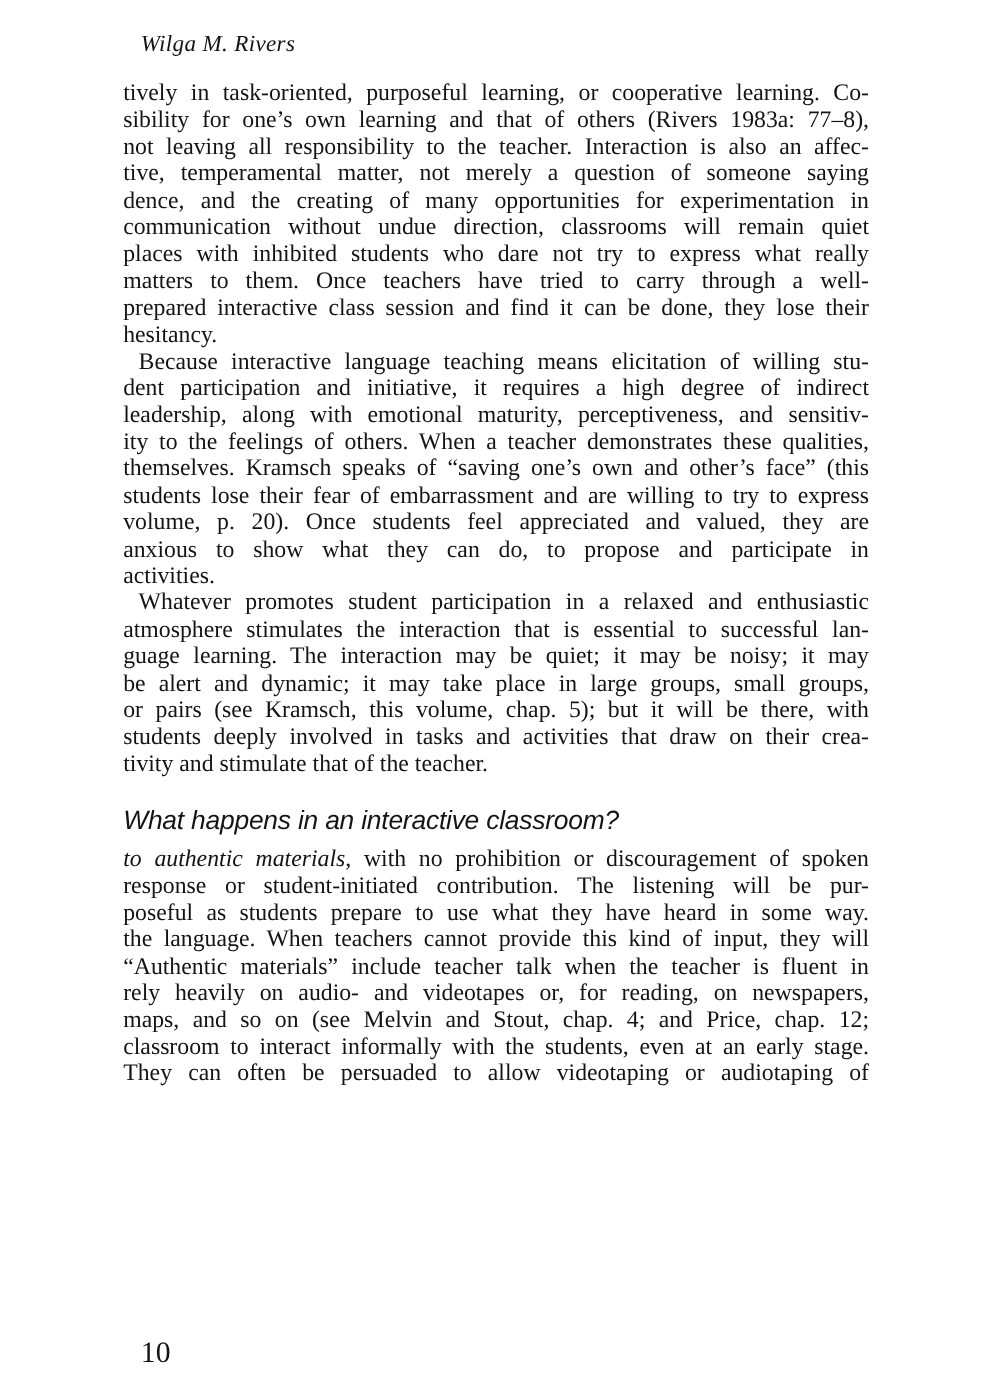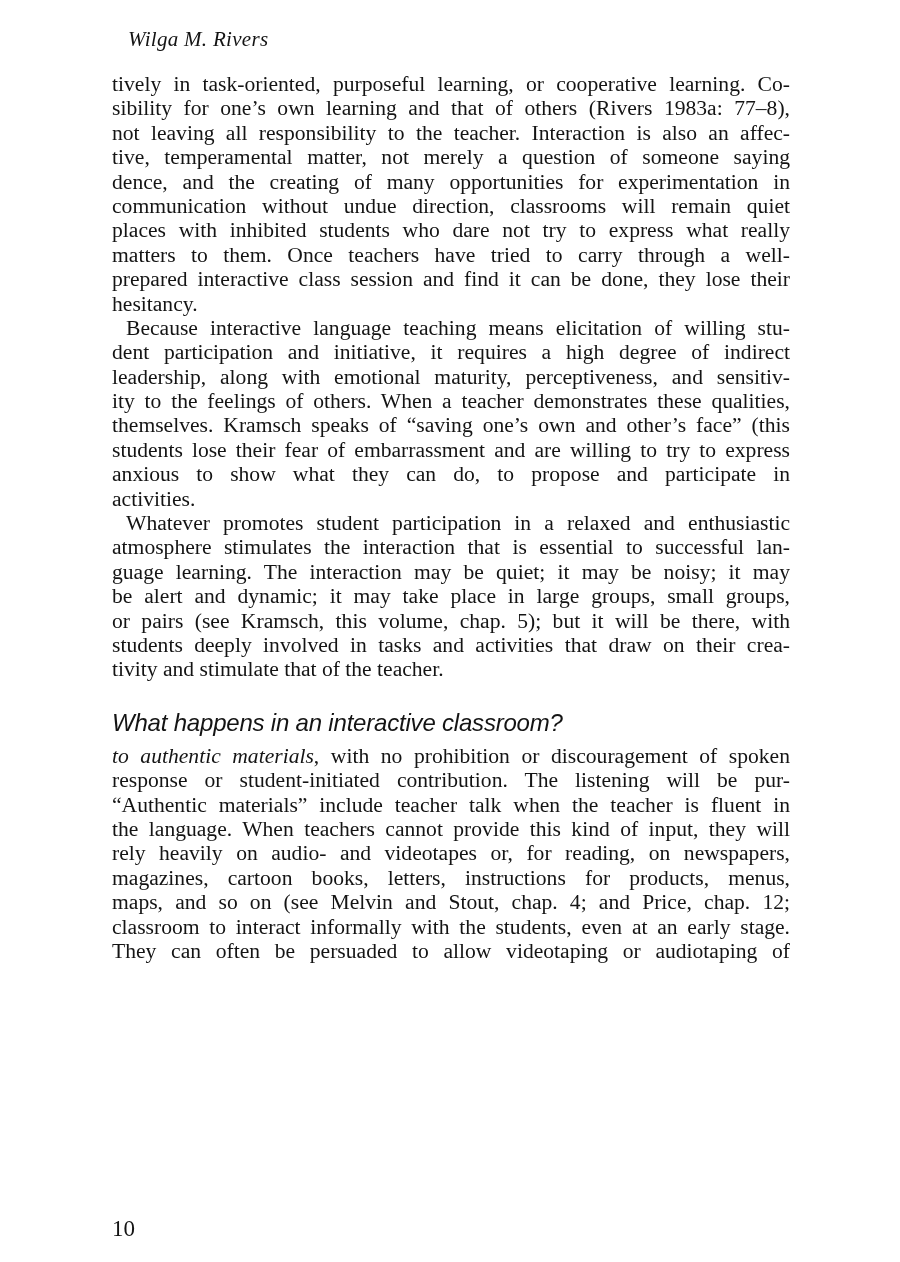--- a/index.html
+++ b/index.html
@@ -22,23 +22,23 @@
   .line.last { text-align-last: left; }
   .line.indent { padding-left: 14px; width: 664px; }
   .gap-before-heading { height: 26px; }
   .section-heading {
     font-family: "Liberation Sans", "DejaVu Sans", sans-serif;
     font-style: italic; font-size: 24px; line-height: 30px; height: 36px;
     letter-spacing: -0.2px;
   }
   em { font-style: italic; }
   .folio {
-    position: absolute; left: 0; top: 1216px;
+    position: absolute; left: 16px; top: 1216px;
     font-family: "Liberation Serif", "DejaVu Serif", serif;
-    font-size: 23px; line-height: 26px; text-align: right;
+    font-size: 27px; line-height: 26px; text-align: right;
   }
 </style>
 </head>
 <body>
 
 <div class="page">
   <div class="running-head">Wilga M. Rivers</div>
 
   <div class="body-text">
 
@@ -55,20 +55,21 @@
       <span class="line last">hesitancy.</span>
     </div>
 
     <div>
       <span class="line indent">Because interactive language teaching means elicitation of willing stu-</span>
       <span class="line">dent participation and initiative, it requires a high degree of indirect</span>
       <span class="line">leadership, along with emotional maturity, perceptiveness, and sensitiv-</span>
       <span class="line">ity to the feelings of others. When a teacher demonstrates these qualities,</span>
       <span class="line">themselves. Kramsch speaks of “saving one’s own and other’s face” (this</span>
       <span class="line">students lose their fear of embarrassment and are willing to try to express</span>
+      <span class="line">volume, p. 20). Once students feel appreciated and valued, they are</span>
       <span class="line">anxious to show what they can do, to propose and participate in</span>
       <span class="line last">activities.</span>
     </div>
 
     <div>
       <span class="line indent">Whatever promotes student participation in a relaxed and enthusiastic</span>
       <span class="line">atmosphere stimulates the interaction that is essential to successful lan-</span>
       <span class="line">guage learning. The interaction may be quiet; it may be noisy; it may</span>
       <span class="line">be alert and dynamic; it may take place in large groups, small groups,</span>
       <span class="line">or pairs (see Kramsch, this volume, chap. 5); but it will be there, with</span>
@@ -76,24 +77,24 @@
       <span class="line last">tivity and stimulate that of the teacher.</span>
     </div>
 
     <div class="gap-before-heading"></div>
 
     <div class="section-heading">What happens in an interactive classroom?</div>
 
     <div>
       <span class="line"><em>to authentic materials</em><span>, with no prohibition or discouragement of spoken</span></span>
       <span class="line">response or student-initiated contribution. The listening will be pur-</span>
+      <span class="line">poseful as students prepare to use what they have heard in some way.</span>
+      <span class="line">the language. When teachers cannot provide this kind of input, they will</span>
       <span class="line">“Authentic materials” include teacher talk when the teacher is fluent in</span>
-      <span class="line">the language. When teachers cannot provide this kind of input, they will</span>
       <span class="line">rely heavily on audio- and videotapes or, for reading, on newspapers,</span>
-      <span class="line">magazines, cartoon books, letters, instructions for products, menus,</span>
       <span class="line">maps, and so on (see Melvin and Stout, chap. 4; and Price, chap. 12;</span>
       <span class="line">classroom to interact informally with the students, even at an early stage.</span>
       <span class="line">They can often be persuaded to allow videotaping or audiotaping of</span>
     </div>
   </div>
 
   <div class="folio">10</div>
 </div>
 
 </body></html>

